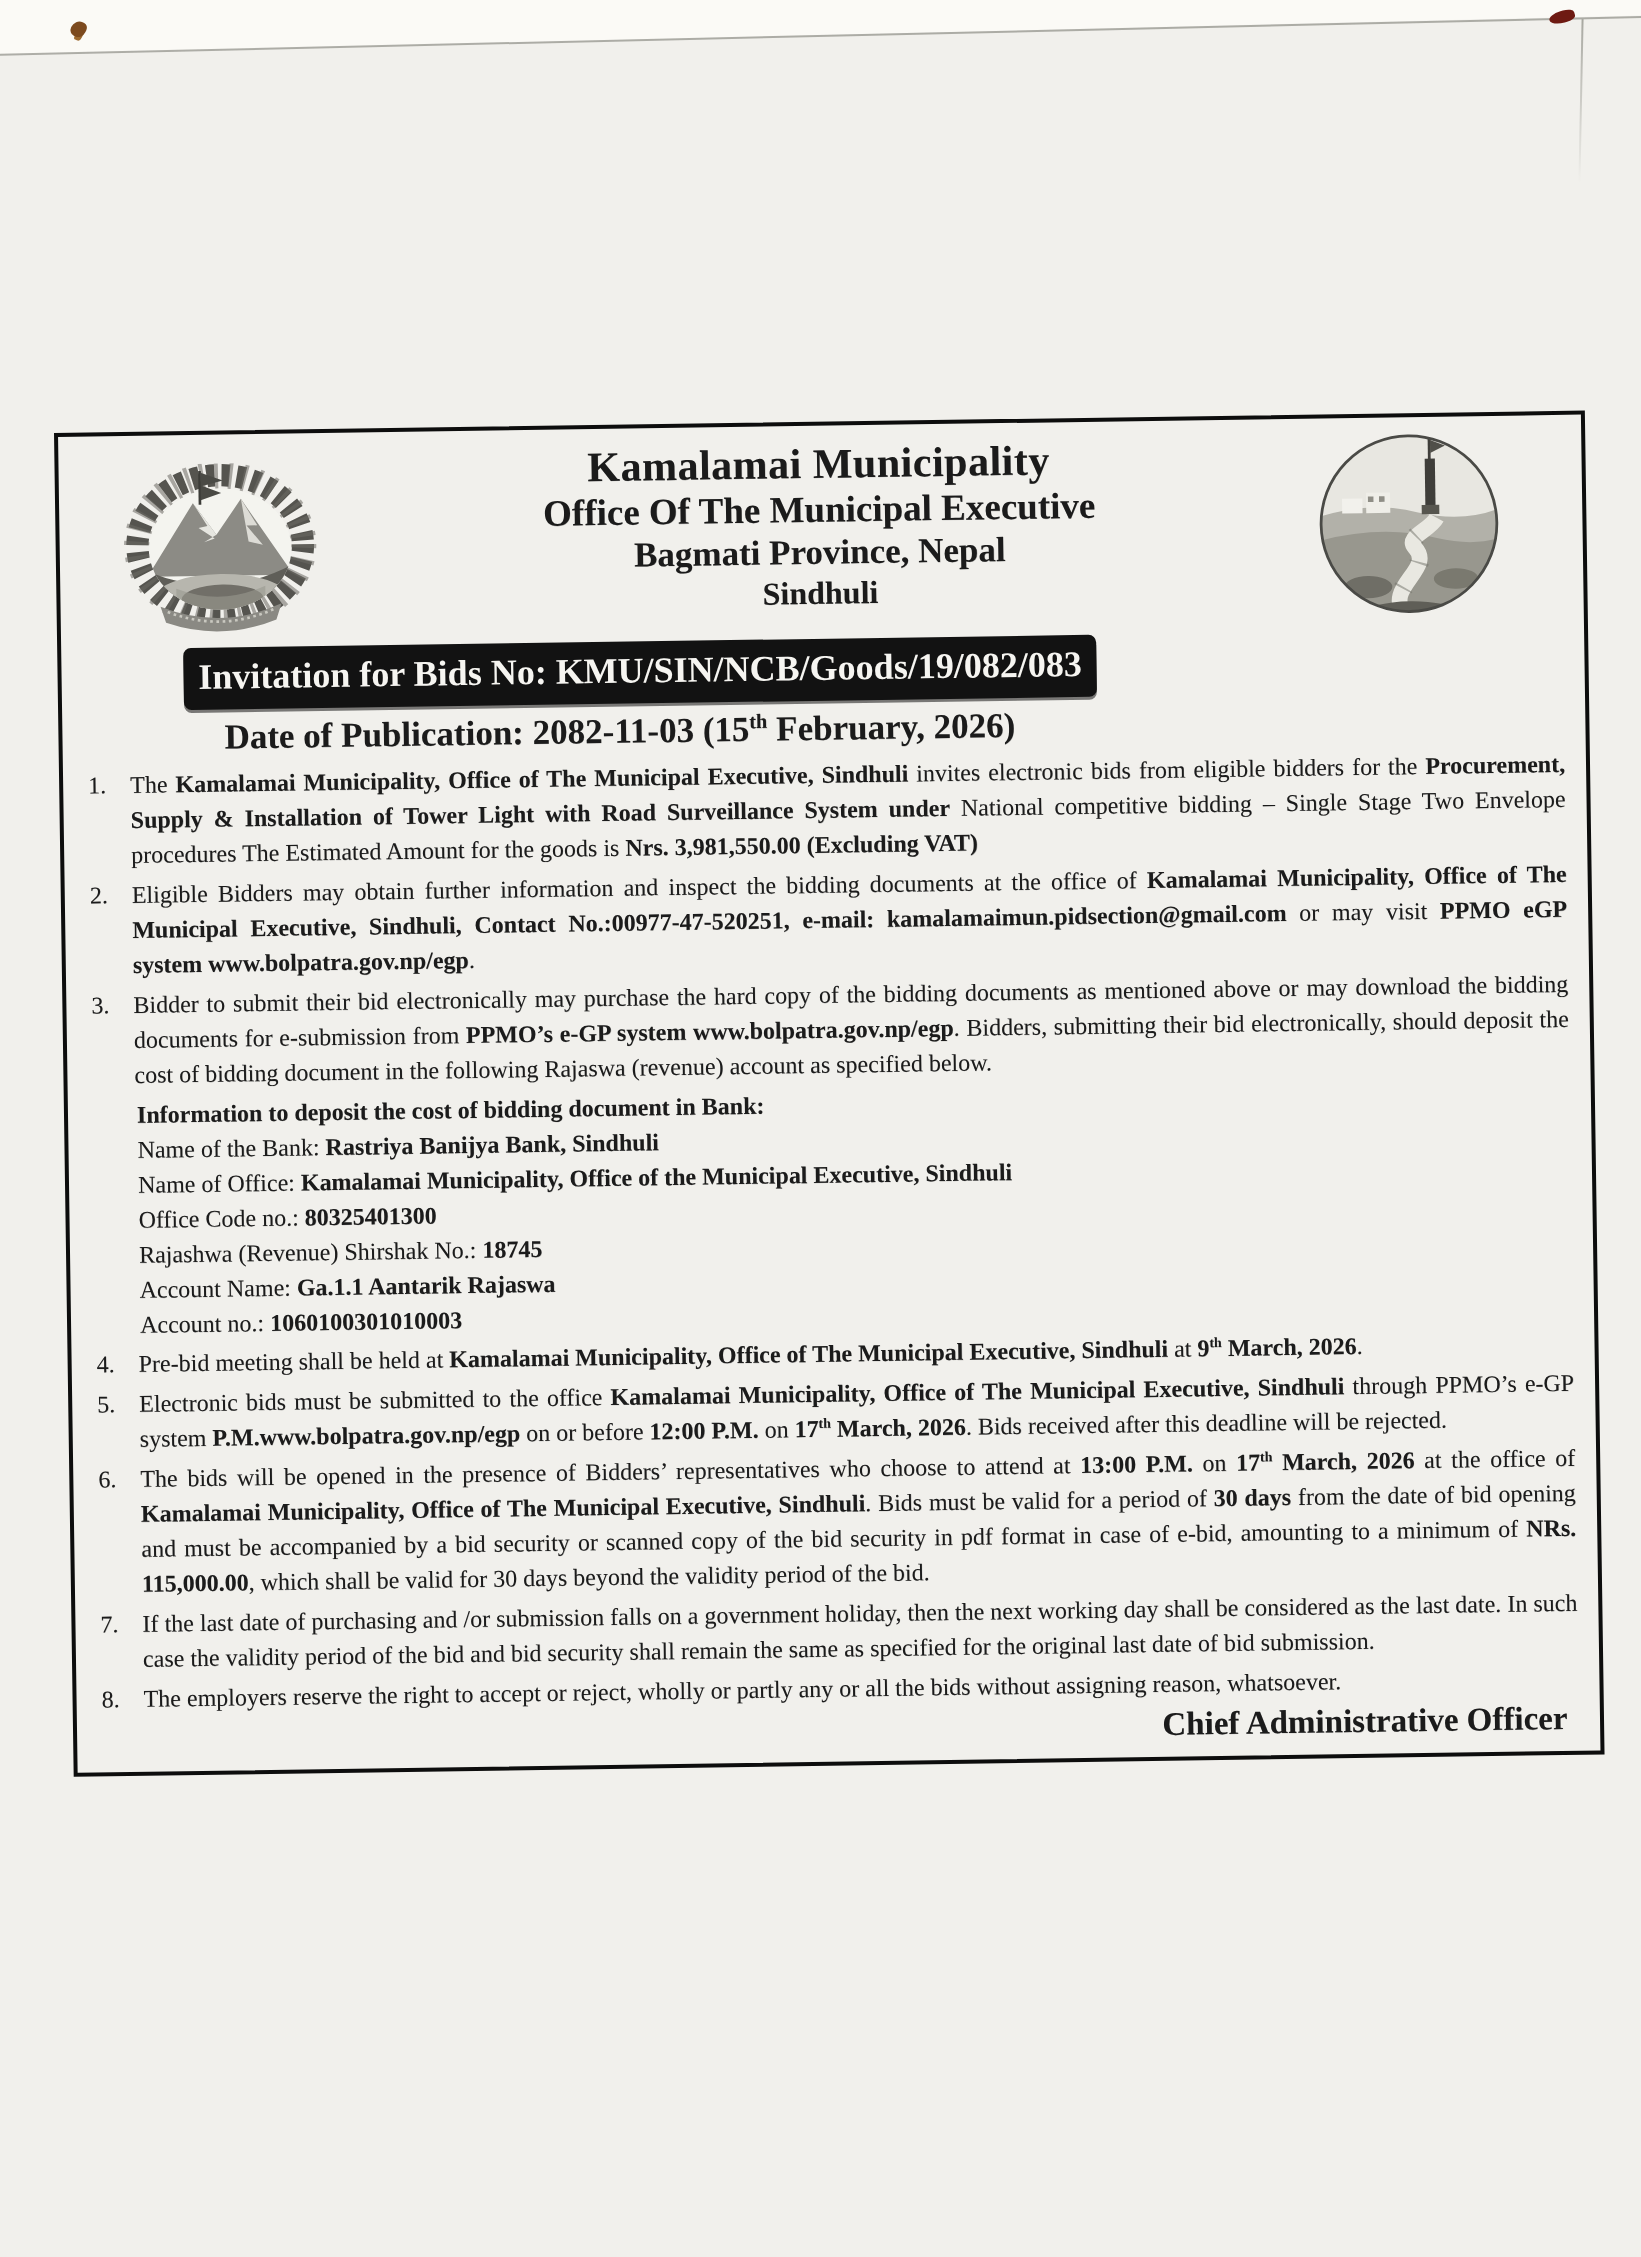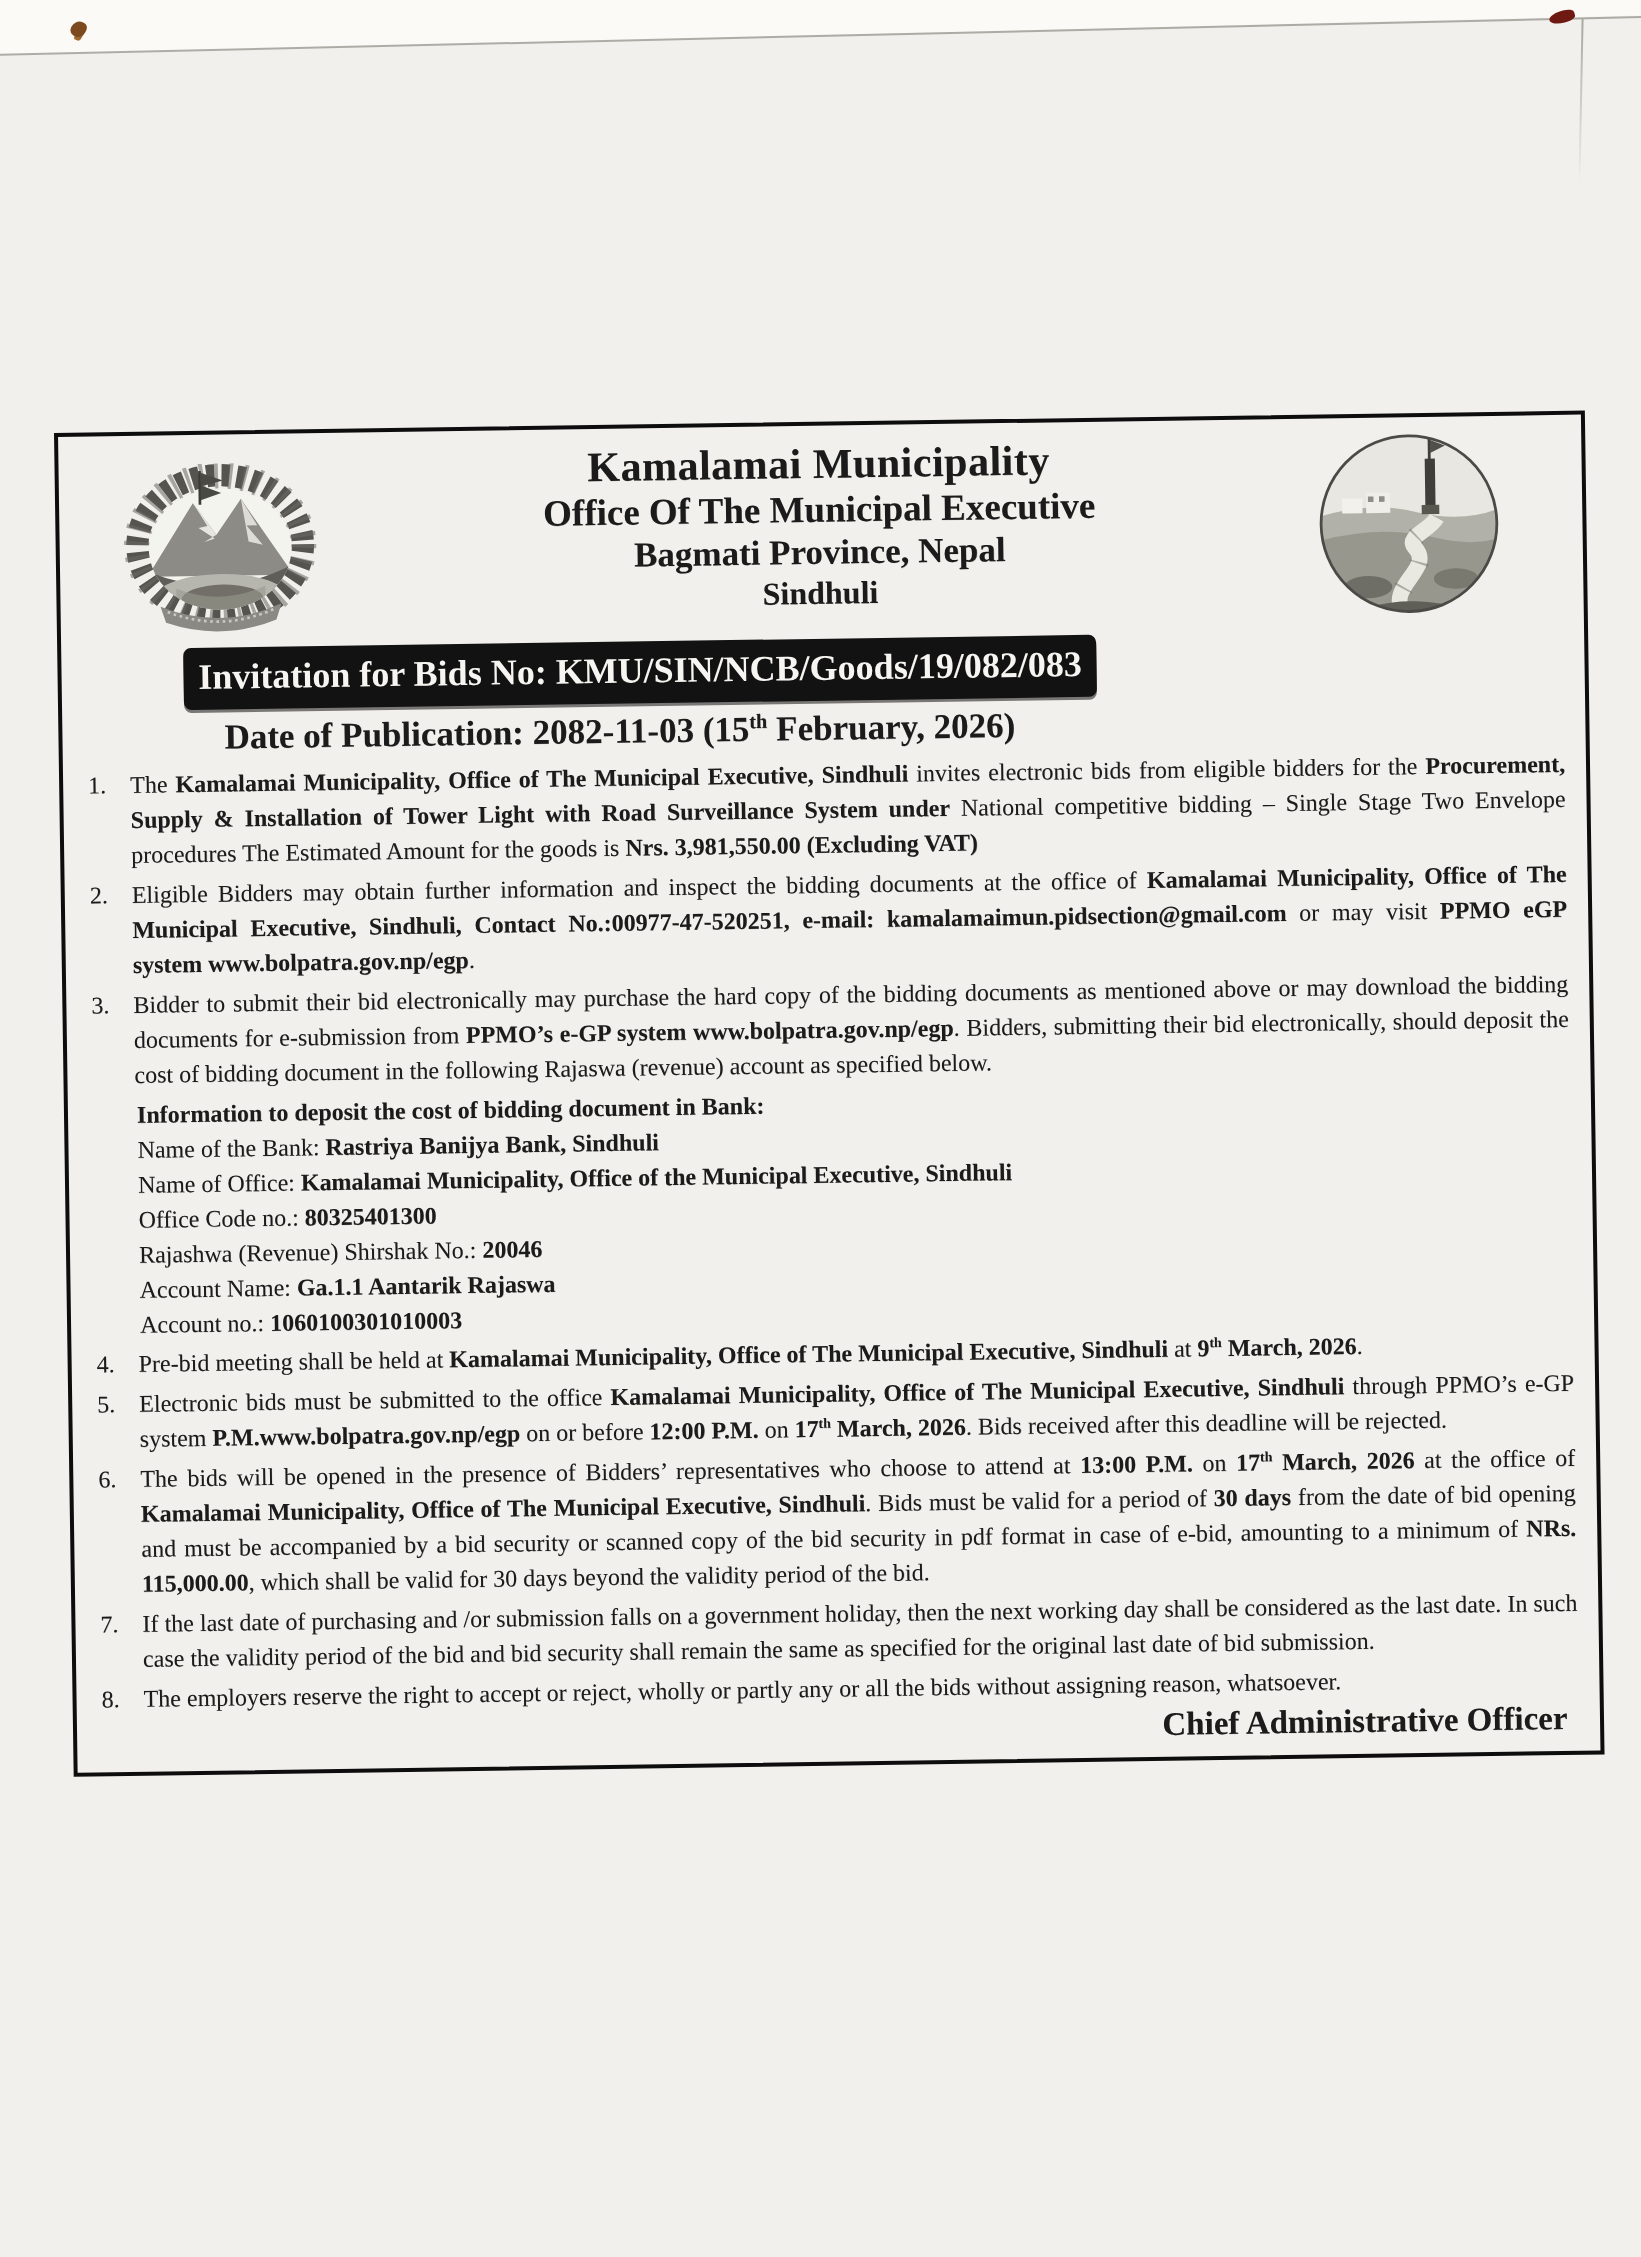--- a/index.html
+++ b/index.html
@@ -166,21 +166,21 @@
       <div class="item">
         <span class="inum">3.</span>
         <div class="itext"><span>Bidder to submit their bid electronically may purchase the hard copy of the bidding documents as mentioned above or may download the bidding documents for e-submission from </span><b>PPMO’s e-GP system www.bolpatra.gov.np/egp</b><span>. Bidders, submitting their bid electronically, should deposit the cost of bidding document in the following Rajaswa (revenue) account as specified below.</span></div>
       </div>
 
       <div class="bank">
         <div class="bank-line"><b>Information to deposit the cost of bidding document in Bank:</b></div>
         <div class="bank-line"><span>Name of the Bank: </span><b>Rastriya Banijya Bank, Sindhuli</b></div>
         <div class="bank-line"><span>Name of Office: </span><b>Kamalamai Municipality, Office of the Municipal Executive, Sindhuli</b></div>
         <div class="bank-line"><span>Office Code no.: </span><b>80325401300</b></div>
-        <div class="bank-line"><span>Rajashwa (Revenue) Shirshak No.: </span><b>20046</b></div>
+        <div class="bank-line"><span>Rajashwa (Revenue) Shirshak No.: </span><b>18745</b></div>
         <div class="bank-line"><span>Account Name: </span><b>Ga.1.1 Aantarik Rajaswa</b></div>
         <div class="bank-line"><span>Account no.: </span><b>1060100301010003</b></div>
       </div>
 
       <div class="item">
         <span class="inum">4.</span>
         <div class="itext"><span>Pre-bid meeting shall be held at </span><b>Kamalamai Municipality, Office of The Municipal Executive, Sindhuli</b><span> at </span><b>9</b><b><sup>th</sup></b><b> March, 2026</b><span>.</span></div>
       </div>
       <div class="item">
         <span class="inum">5.</span>

